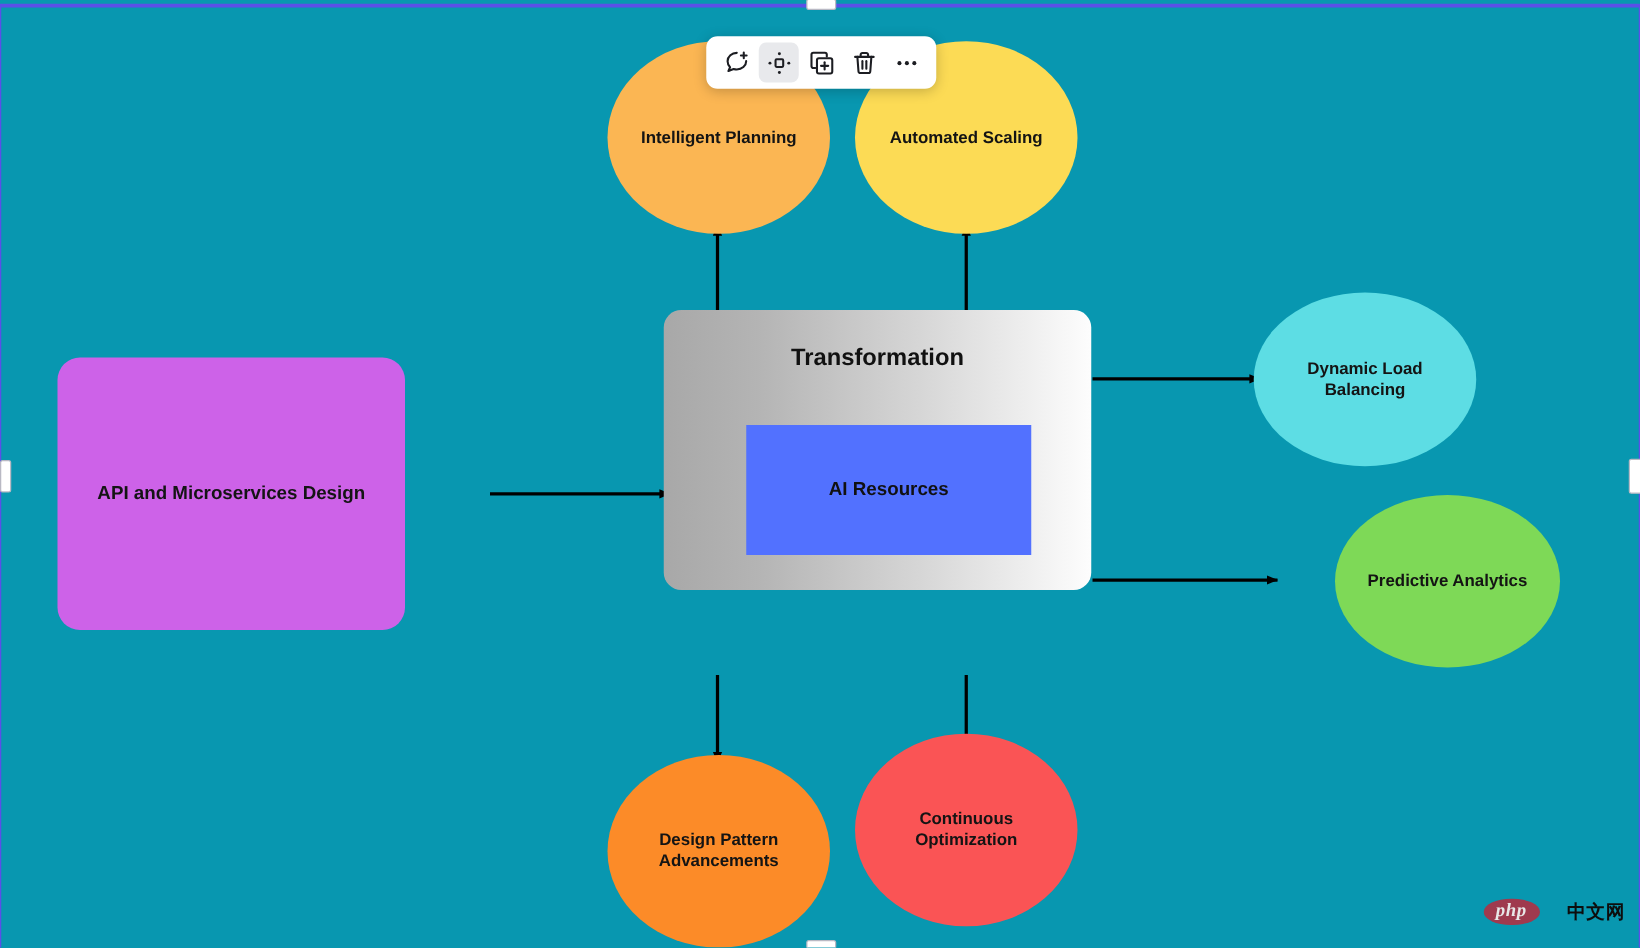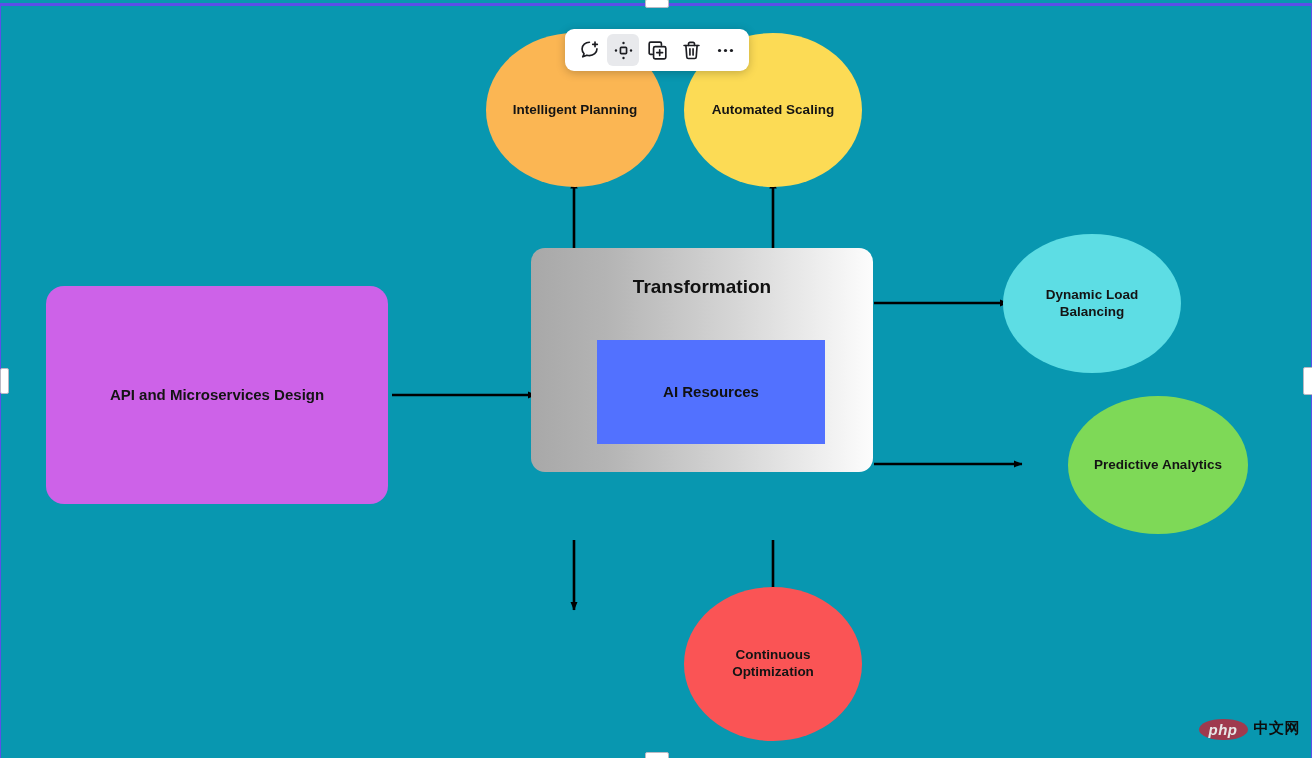--- a/index.html
+++ b/index.html
@@ -98,21 +98,21 @@
     align-items: center;
     justify-content: center;
     font-size: 15px;
     font-weight: bold;
     color: #111;
     z-index: 12;
   }
 
   #node-api {
     left: 46px; top: 286px;
-    width: 342px; height: 218px;
+    width: 278px; height: 218px;
     background: #cd62e8;
     border-radius: 18px;
     font-size: 15px;
   }
 
   #node-planning {
     left: 486px; top: 33px;
     width: 178px; height: 154px;
     background: #fbb653;
     font-size: 13.5px;
@@ -172,23 +172,25 @@
     background: transparent;
   }
   .tool-btn.active { background: #e8e9ec; }
   .tool-btn svg { display: block; }
 
   
   #watermark {
     position: absolute;
     right: 12px; bottom: 18px;
     display: flex;
-    gap: 6px;
+    align-items: center;
+    gap: 22px;
     z-index: 50;
     user-select: none;
+    font-family: Liberation Serif, serif;
   }
   #wm-php {
     background: #9f3a4e;
     color: #e8e8e8;
     font-style: italic;
     font-weight: bold;
     font-size: 15px;
     padding: 1px 10px;
     border-radius: 50%;
     letter-spacing: 0.5px;
@@ -250,20 +252,24 @@
   </div>
 
   <div class="node ellipse" id="node-load-balancing">
     <span>Dynamic Load
 Balancing</span>
   </div>
   <div class="node ellipse" id="node-predictive">
     <span>Predictive Analytics</span>
   </div>
 
+  <div class="node ellipse" id="node-design-pattern">
+    <span>Design Pattern
+Advancements</span>
+  </div>
   <div class="node ellipse" id="node-continuous">
     <span>Continuous
 Optimization</span>
   </div>
 
   <div id="toolbar">
 
     <div class="tool-btn">
       <svg width="21" height="21" viewBox="0 0 24 24" fill="none" stroke="#1c1d22" stroke-width="1.9" stroke-linecap="round" stroke-linejoin="round">
         <path d="M20.5 10.2c0 4.3-3.9 7.6-8.6 7.6-1 0-2-.15-2.9-.42L4.3 19.2l1.5-3.5C4.4 14.3 3.5 12.4 3.5 10.2c0-4.3 3.9-7.6 8.4-7.6"></path>

